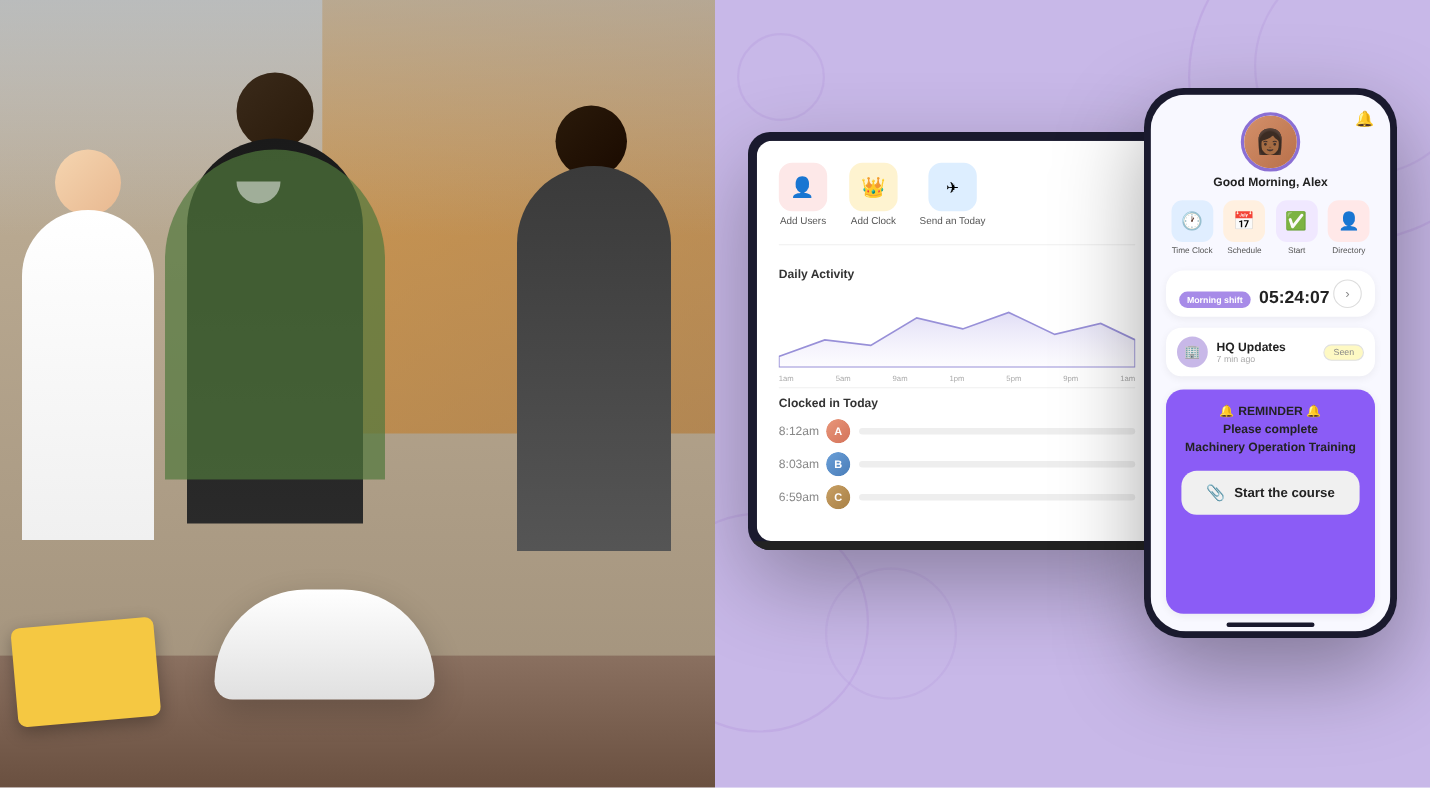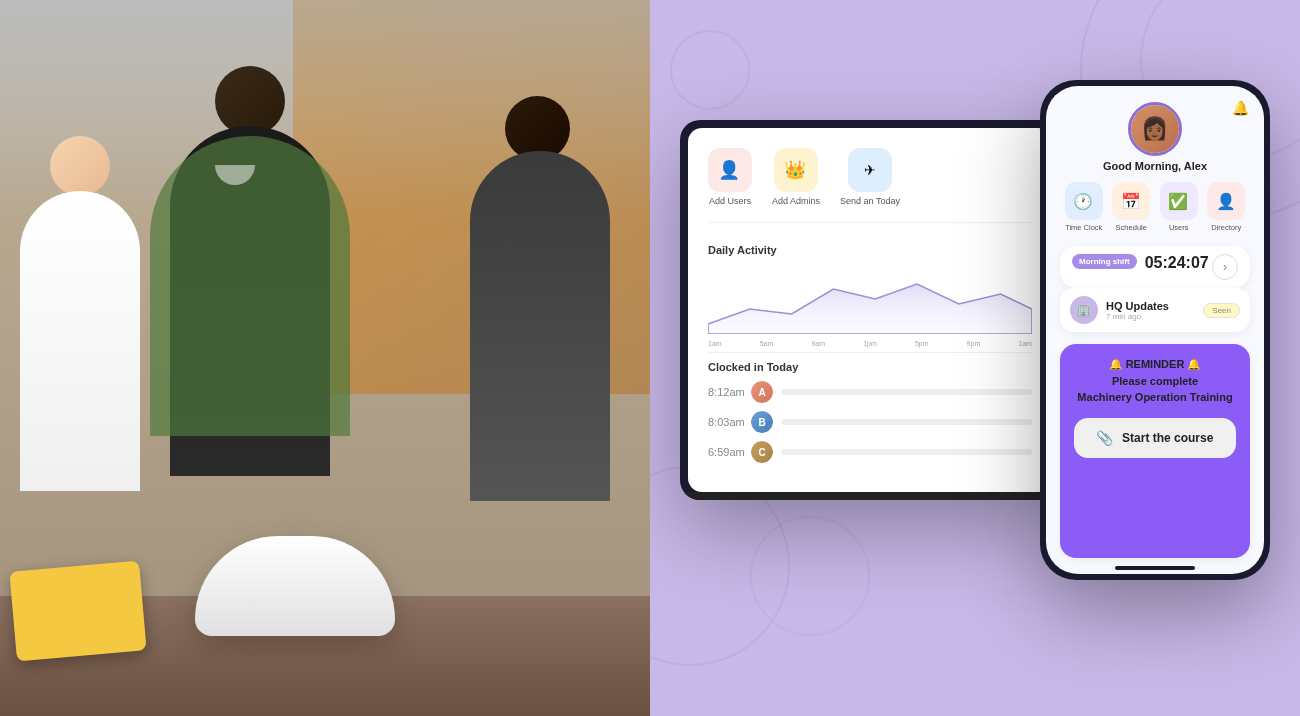--- a/index.html
+++ b/index.html
@@ -307,24 +307,25 @@
     .pa-purple { background: #f0e8ff; }
     .pa-pink { background: #ffe8e8; }
     .phone-action-label {
       font-size: 7.5px;
       color: #555;
       text-align: center;
     }
     
     .phone-timer-row {
       display: flex;
-      align-items: flex-start;
+      align-items: flex-end;
       background: #fff;
       border-radius: 16px;
       padding: 8px 12px;
+      margin-bottom: 10px;
       box-shadow: 0 2px 8px rgba(0,0,0,0.06);
     }
     .morning-shift-badge {
       background: #a78be8;
       color: white;
       font-size: 8px;
       font-weight: 600;
       padding: 3px 7px;
       border-radius: 10px;
       margin-right: 8px;
@@ -485,21 +486,21 @@
     <div class="laptop-screen">
       <div class="laptop-content">
 
         <div class="laptop-icons-row">
           <div class="laptop-icon-item">
             <div class="laptop-icon-circle icon-pink">👤</div>
             <span class="laptop-icon-label">Add Users</span>
           </div>
           <div class="laptop-icon-item">
             <div class="laptop-icon-circle icon-yellow">👑</div>
-            <span class="laptop-icon-label">Add Admins</span>
+            <span class="laptop-icon-label">Add Clock</span>
           </div>
           <div class="laptop-icon-item">
             <div class="laptop-icon-circle icon-blue" style="font-size:14px;">✈</div>
             <span class="laptop-icon-label">Send an Today</span>
           </div>
         </div>
         <div class="divider"></div>
 
         <div class="laptop-section-title">Daily Activity</div>
         <div class="laptop-chart">
@@ -572,21 +573,21 @@
           <div class="phone-action-item">
             <div class="phone-action-icon pa-blue">🕐</div>
             <span class="phone-action-label">Time Clock</span>
           </div>
           <div class="phone-action-item">
             <div class="phone-action-icon pa-orange">📅</div>
             <span class="phone-action-label">Schedule</span>
           </div>
           <div class="phone-action-item">
             <div class="phone-action-icon pa-purple">✅</div>
-            <span class="phone-action-label">Users</span>
+            <span class="phone-action-label">Start</span>
           </div>
           <div class="phone-action-item">
             <div class="phone-action-icon pa-pink">👤</div>
             <span class="phone-action-label">Directory</span>
           </div>
         </div>
 
         <div class="phone-timer-row">
           <span class="morning-shift-badge">Morning shift</span>
           <span class="phone-timer">05:24:07</span>

